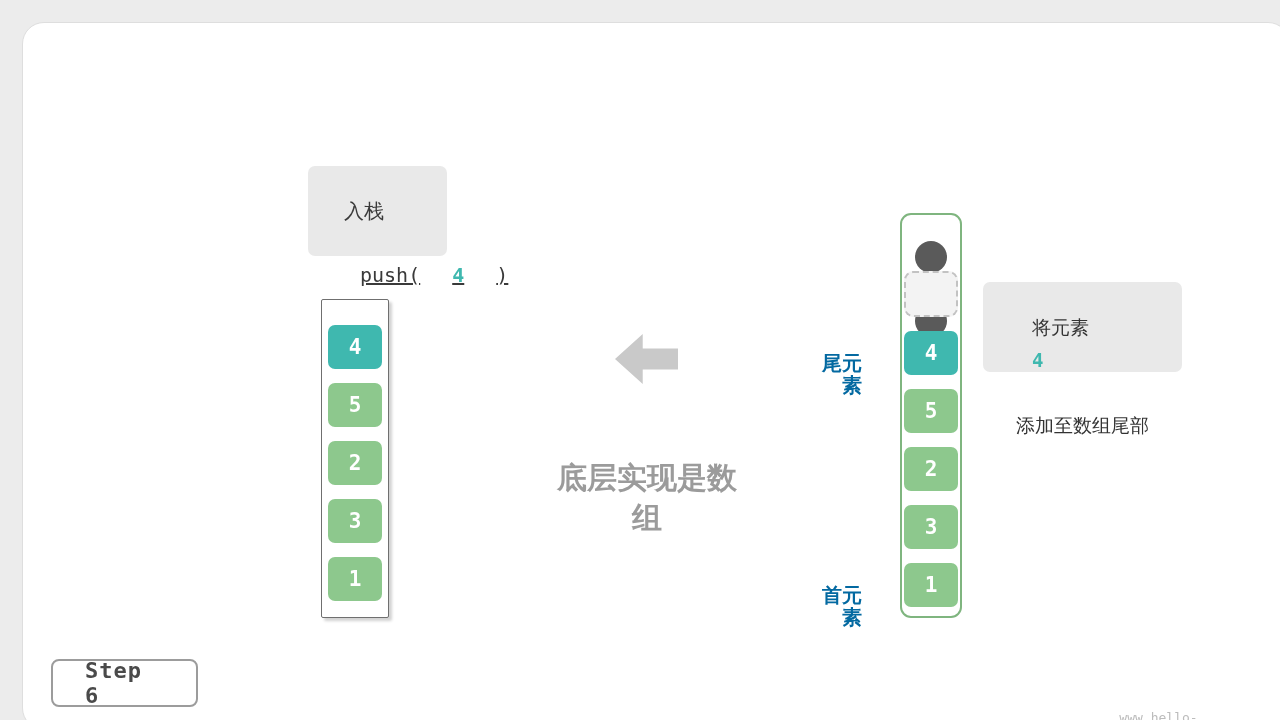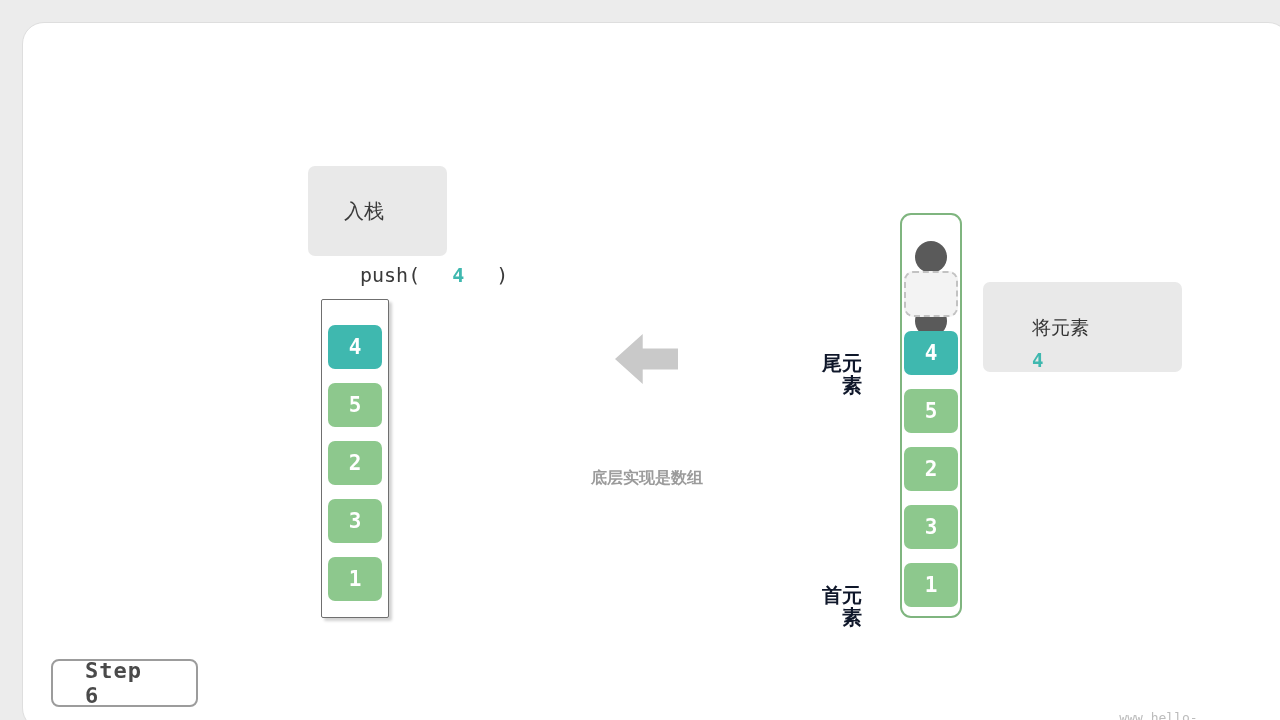--- a/index.html
+++ b/index.html
@@ -21,21 +21,21 @@
   .mono { font-family: "DejaVu Sans Mono", "Liberation Mono", monospace; }
   .teal-text { color: #3fb8af; font-weight: bold; font-family: "DejaVu Sans Mono", "Liberation Mono", monospace; }
 
   
   .op-box {
     position: absolute; left: 292px; top: 150px; width: 139px; height: 90px;
     background: #e9e9e9; border-radius: 7px;
     padding: 13px 20px;
     color: #3a3a3a; font-size: 20px; line-height: 32px;
   }
-  .op-box .op-line2 { font-size: 20px; }
+  .op-box .op-line2 { font-size: 20px; text-decoration: underline; }
 
   
   .left-stack {
     position: absolute; left: 305px; top: 283px; width: 68px; height: 319px;
     background: #ffffff;
     border: 1px solid #6f6f6f;
     border-radius: 2px;
     box-shadow: 3px 3px 3px rgba(0,0,0,0.18);
     display: flex; flex-direction: column; align-items: center;
     padding-top: 25px; gap: 14px;
@@ -59,42 +59,42 @@
 
   
   .arrow-left {
     position: absolute; left: 599px; top: 318px; width: 63px; height: 50px;
     background: #c9c9c9;
     clip-path: polygon(0% 50%, 44% 0%, 44% 29%, 100% 29%, 100% 71%, 44% 71%, 44% 100%);
   }
   .mid-caption {
     position: absolute; left: 501px; top: 410px; width: 260px;
     text-align: center; color: #9b9b9b; font-weight: bold;
-    font-size: 16px; line-height: 40px;
+    font-size: 30px; line-height: 40px;
   }
 
   
   .right-stack {
     position: absolute; left: 884px; top: 197px; width: 62px; height: 405px;
     background: #ffffff;
     border: 2px solid #7fb57f;
     border-radius: 11px;
     display: flex; flex-direction: column; align-items: center;
     padding-top: 10px; gap: 14px;
   }
   .dots {
     height: 26px; width: 10px;
     display: flex; flex-direction: column; align-items: center; justify-content: space-between;
     flex: 0 0 auto;
   }
   .dots span { width: 4px; height: 4px; border-radius: 50%; background: #5a5a5a; display: block; }
 
   .side-label {
     position: absolute; width: 82px; text-align: right;
-    color: #0f172a; font-weight: bold; font-size: 20px; line-height: 22px;
+    color: #0369a1; font-weight: bold; font-size: 20px; line-height: 22px;
   }
   .tail-label { left: 780px; top: 320px; }
   .head-label { left: 780px; top: 552px; }
 
   
   .annotation-box {
     position: absolute; left: 967px; top: 266px; width: 199px; height: 90px;
     background: #e9e9e9; border-radius: 7px;
     padding: 13px 17px;
     color: #333333; font-size: 19px; line-height: 33px;
@@ -156,20 +156,21 @@
       <div class="cell dashed"></div>
       <div class="cell teal">4</div>
       <div class="cell green">5</div>
       <div class="cell green">2</div>
       <div class="cell green">3</div>
       <div class="cell green">1</div>
     </div>
 
     <div class="annotation-box">
       <div><span>将元素 </span><span class="teal-text">4</span></div>
+      <div>添加至数组尾部</div>
     </div>
 
     <div class="step-box">
       <span>Step 6</span>
     </div>
     <div class="watermark">www.hello-algo.com</div>
 
   </div>
 </div>
 

